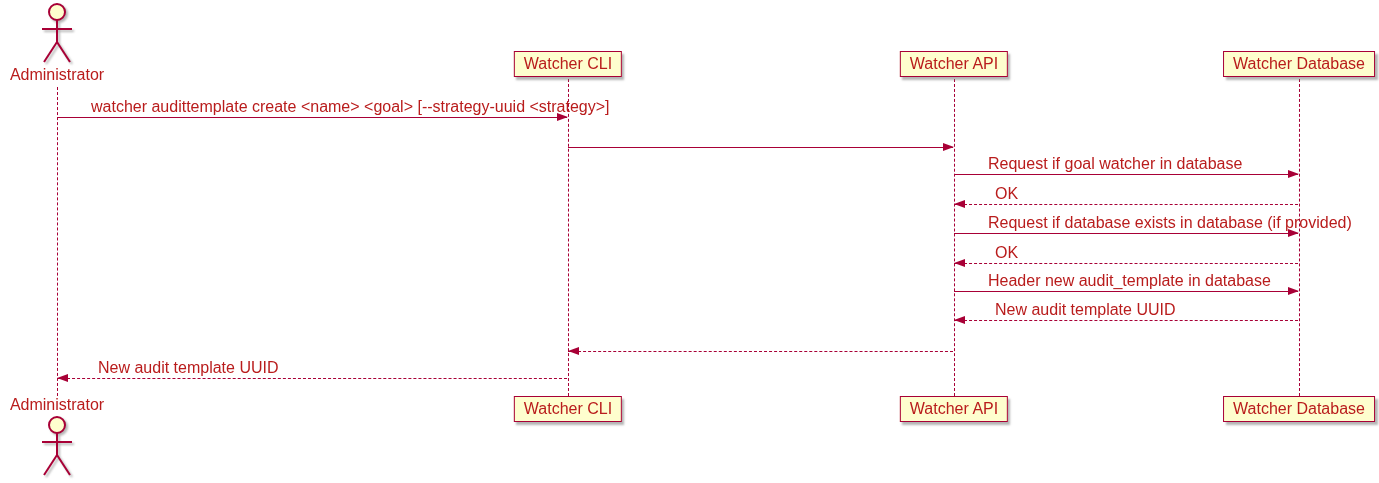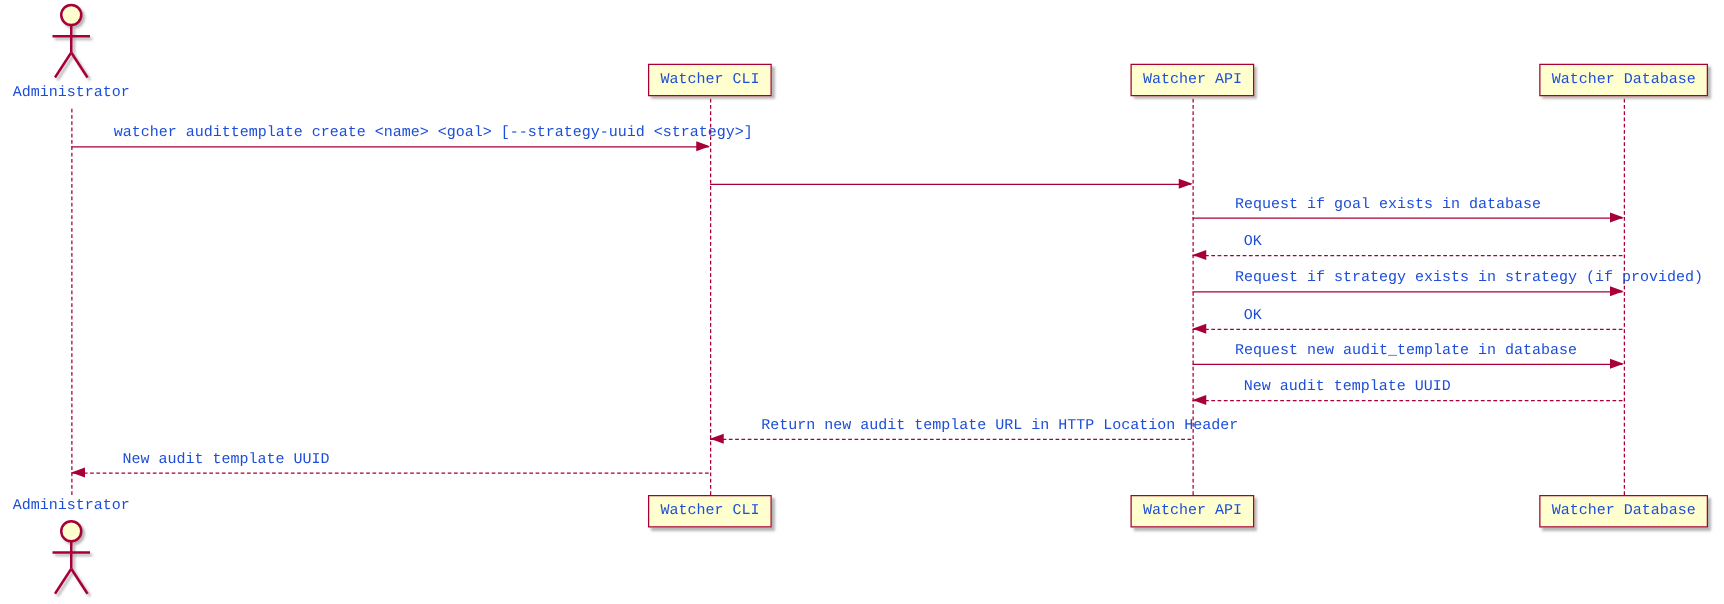--- a/index.html
+++ b/index.html
@@ -1,23 +1,23 @@
 <!DOCTYPE html>
 <html><head>
 <meta charset="utf-8">
 <style>
   html, body { margin: 0; padding: 0; background: #ffffff; }
   .canvas {
     position: relative;
     width: 1379px;
     height: 483px;
     background: #ffffff;
-    font-family: Liberation Mono, monospace;
-    font-size: 12px;
-    color: #1d4ed8;
+    font-family: Liberation Sans, sans-serif;
+    font-size: 16px;
+    color: #b91c1c;
     overflow: hidden;
   }
   .pbox {
     position: absolute;
     transform: translateX(-50%);
     background: #FEFECE;
     border: 1.5px solid #A80036;
     padding: 4px 9px 5px 9px;
     white-space: nowrap;
     box-shadow: 2.5px 2.5px 2px rgba(120,120,120,0.55);
@@ -90,35 +90,34 @@
     <div class="lifeline" style="left: 1299px; top: 79px; height: 317px;"></div>
     <div class="pbox" style="left: 1299px; top: 51px;">Watcher Database</div>
     <div class="pbox" style="left: 1299px; top: 396px;">Watcher Database</div>
     <div class="msg-line" style="left: 57px; top: 117px; width: 510px;"></div>
     <div class="ahead right" style="left: 557px; top: 113px;"></div>
     <div class="msg-label" style="left: 63px; top: 99px;">watcher audittemplate create &lt;name&gt; &lt;goal&gt; [--strategy-uuid &lt;strategy&gt;]</div>
     <div class="msg-line" style="left: 568px; top: 147px; width: 385px;"></div>
     <div class="ahead right" style="left: 943px; top: 143px;"></div>
     <div class="msg-line" style="left: 954px; top: 174px; width: 344px;"></div>
     <div class="ahead right" style="left: 1288px; top: 170px;"></div>
-    <div class="msg-label" style="left: 960px; top: 156px;">Request if goal exists in database</div>
+    <div class="msg-label" style="left: 960px; top: 156px;">Request if goal watcher in database</div>
     <div class="msg-line dashed" style="left: 954px; top: 204px; width: 344px;"></div>
     <div class="ahead left" style="left: 954px; top: 200px;"></div>
     <div class="msg-label" style="left: 967px; top: 186px;">OK</div>
     <div class="msg-line" style="left: 954px; top: 233px; width: 344px;"></div>
     <div class="ahead right" style="left: 1288px; top: 229px;"></div>
-    <div class="msg-label" style="left: 960px; top: 215px;">Request if strategy exists in strategy (if provided)</div>
+    <div class="msg-label" style="left: 960px; top: 215px;">Request if database exists in database (if provided)</div>
     <div class="msg-line dashed" style="left: 954px; top: 263px; width: 344px;"></div>
     <div class="ahead left" style="left: 954px; top: 259px;"></div>
     <div class="msg-label" style="left: 967px; top: 245px;">OK</div>
     <div class="msg-line" style="left: 954px; top: 291px; width: 344px;"></div>
     <div class="ahead right" style="left: 1288px; top: 287px;"></div>
-    <div class="msg-label" style="left: 960px; top: 273px;">Request new audit_template in database</div>
+    <div class="msg-label" style="left: 960px; top: 273px;">Header new audit_template in database</div>
     <div class="msg-line dashed" style="left: 954px; top: 320px; width: 344px;"></div>
     <div class="ahead left" style="left: 954px; top: 316px;"></div>
     <div class="msg-label" style="left: 967px; top: 302px;">New audit template UUID</div>
     <div class="msg-line dashed" style="left: 568px; top: 351px; width: 385px;"></div>
     <div class="ahead left" style="left: 568px; top: 347px;"></div>
-    <div class="msg-label" style="left: 581px; top: 333px;">Return new audit template URL in HTTP Location Header</div>
     <div class="msg-line dashed" style="left: 57px; top: 378px; width: 510px;"></div>
     <div class="ahead left" style="left: 57px; top: 374px;"></div>
     <div class="msg-label" style="left: 70px; top: 360px;">New audit template UUID</div>
   </div>
 
 </body></html>

